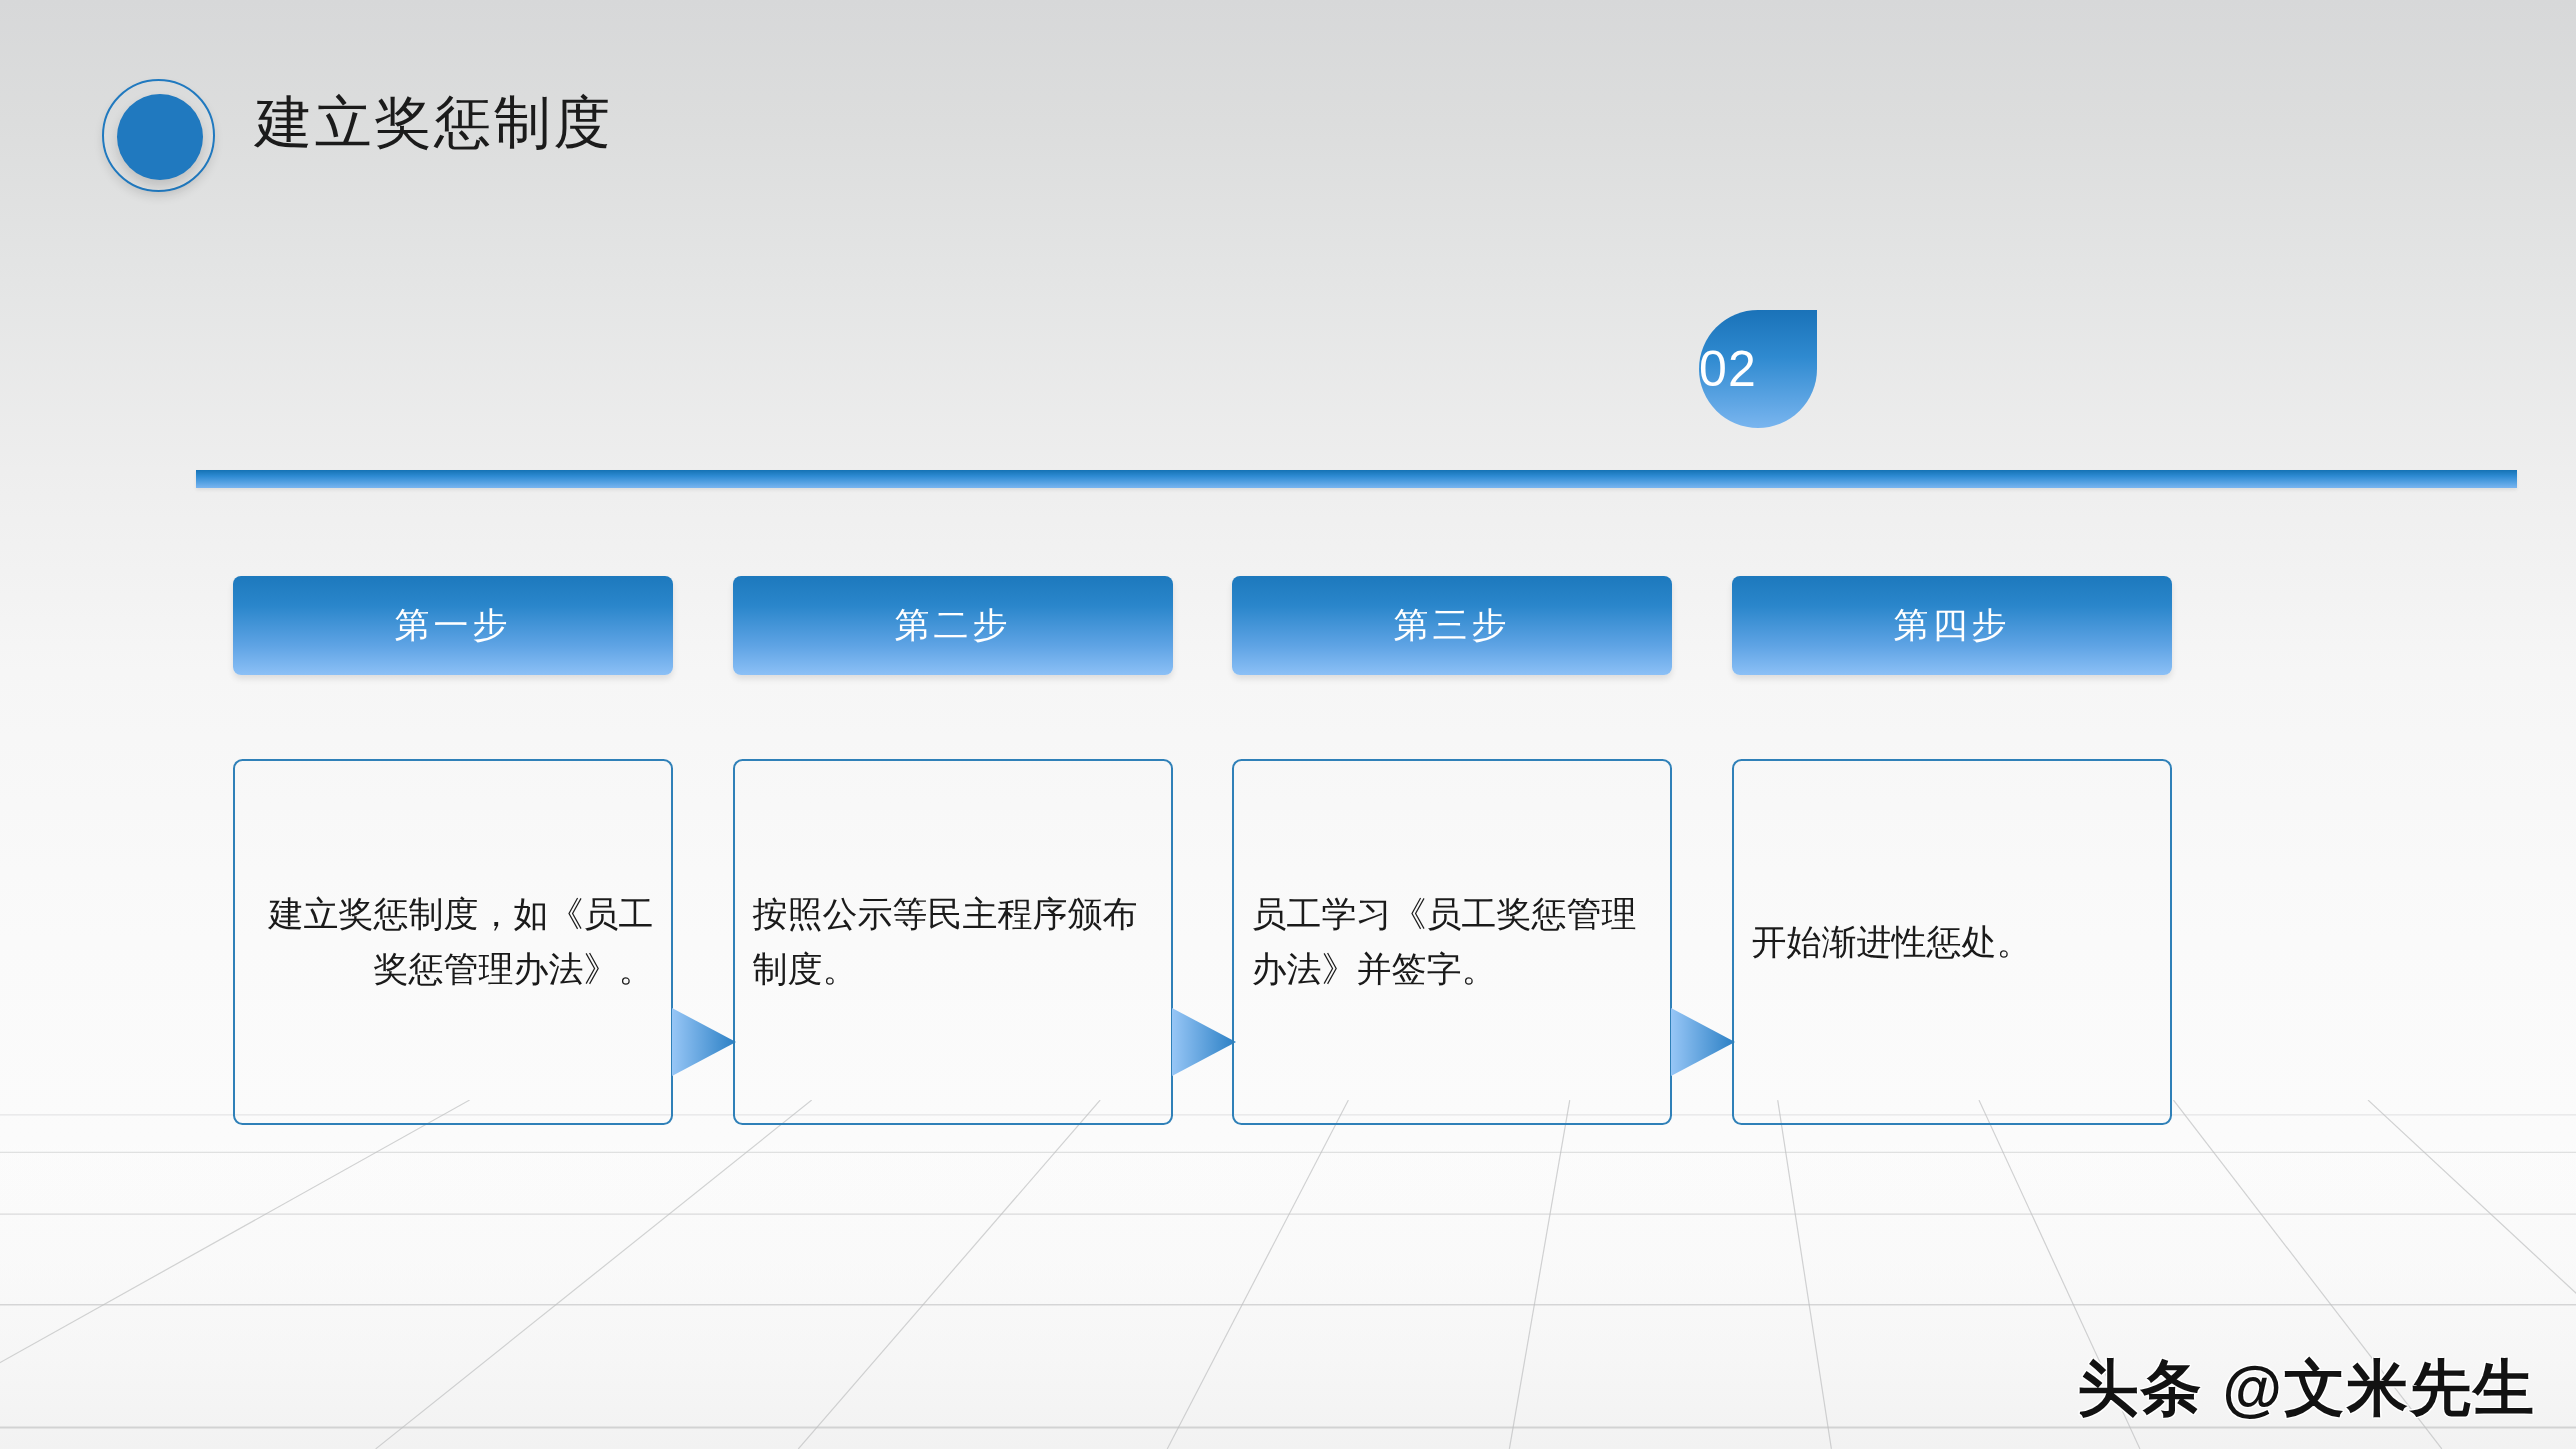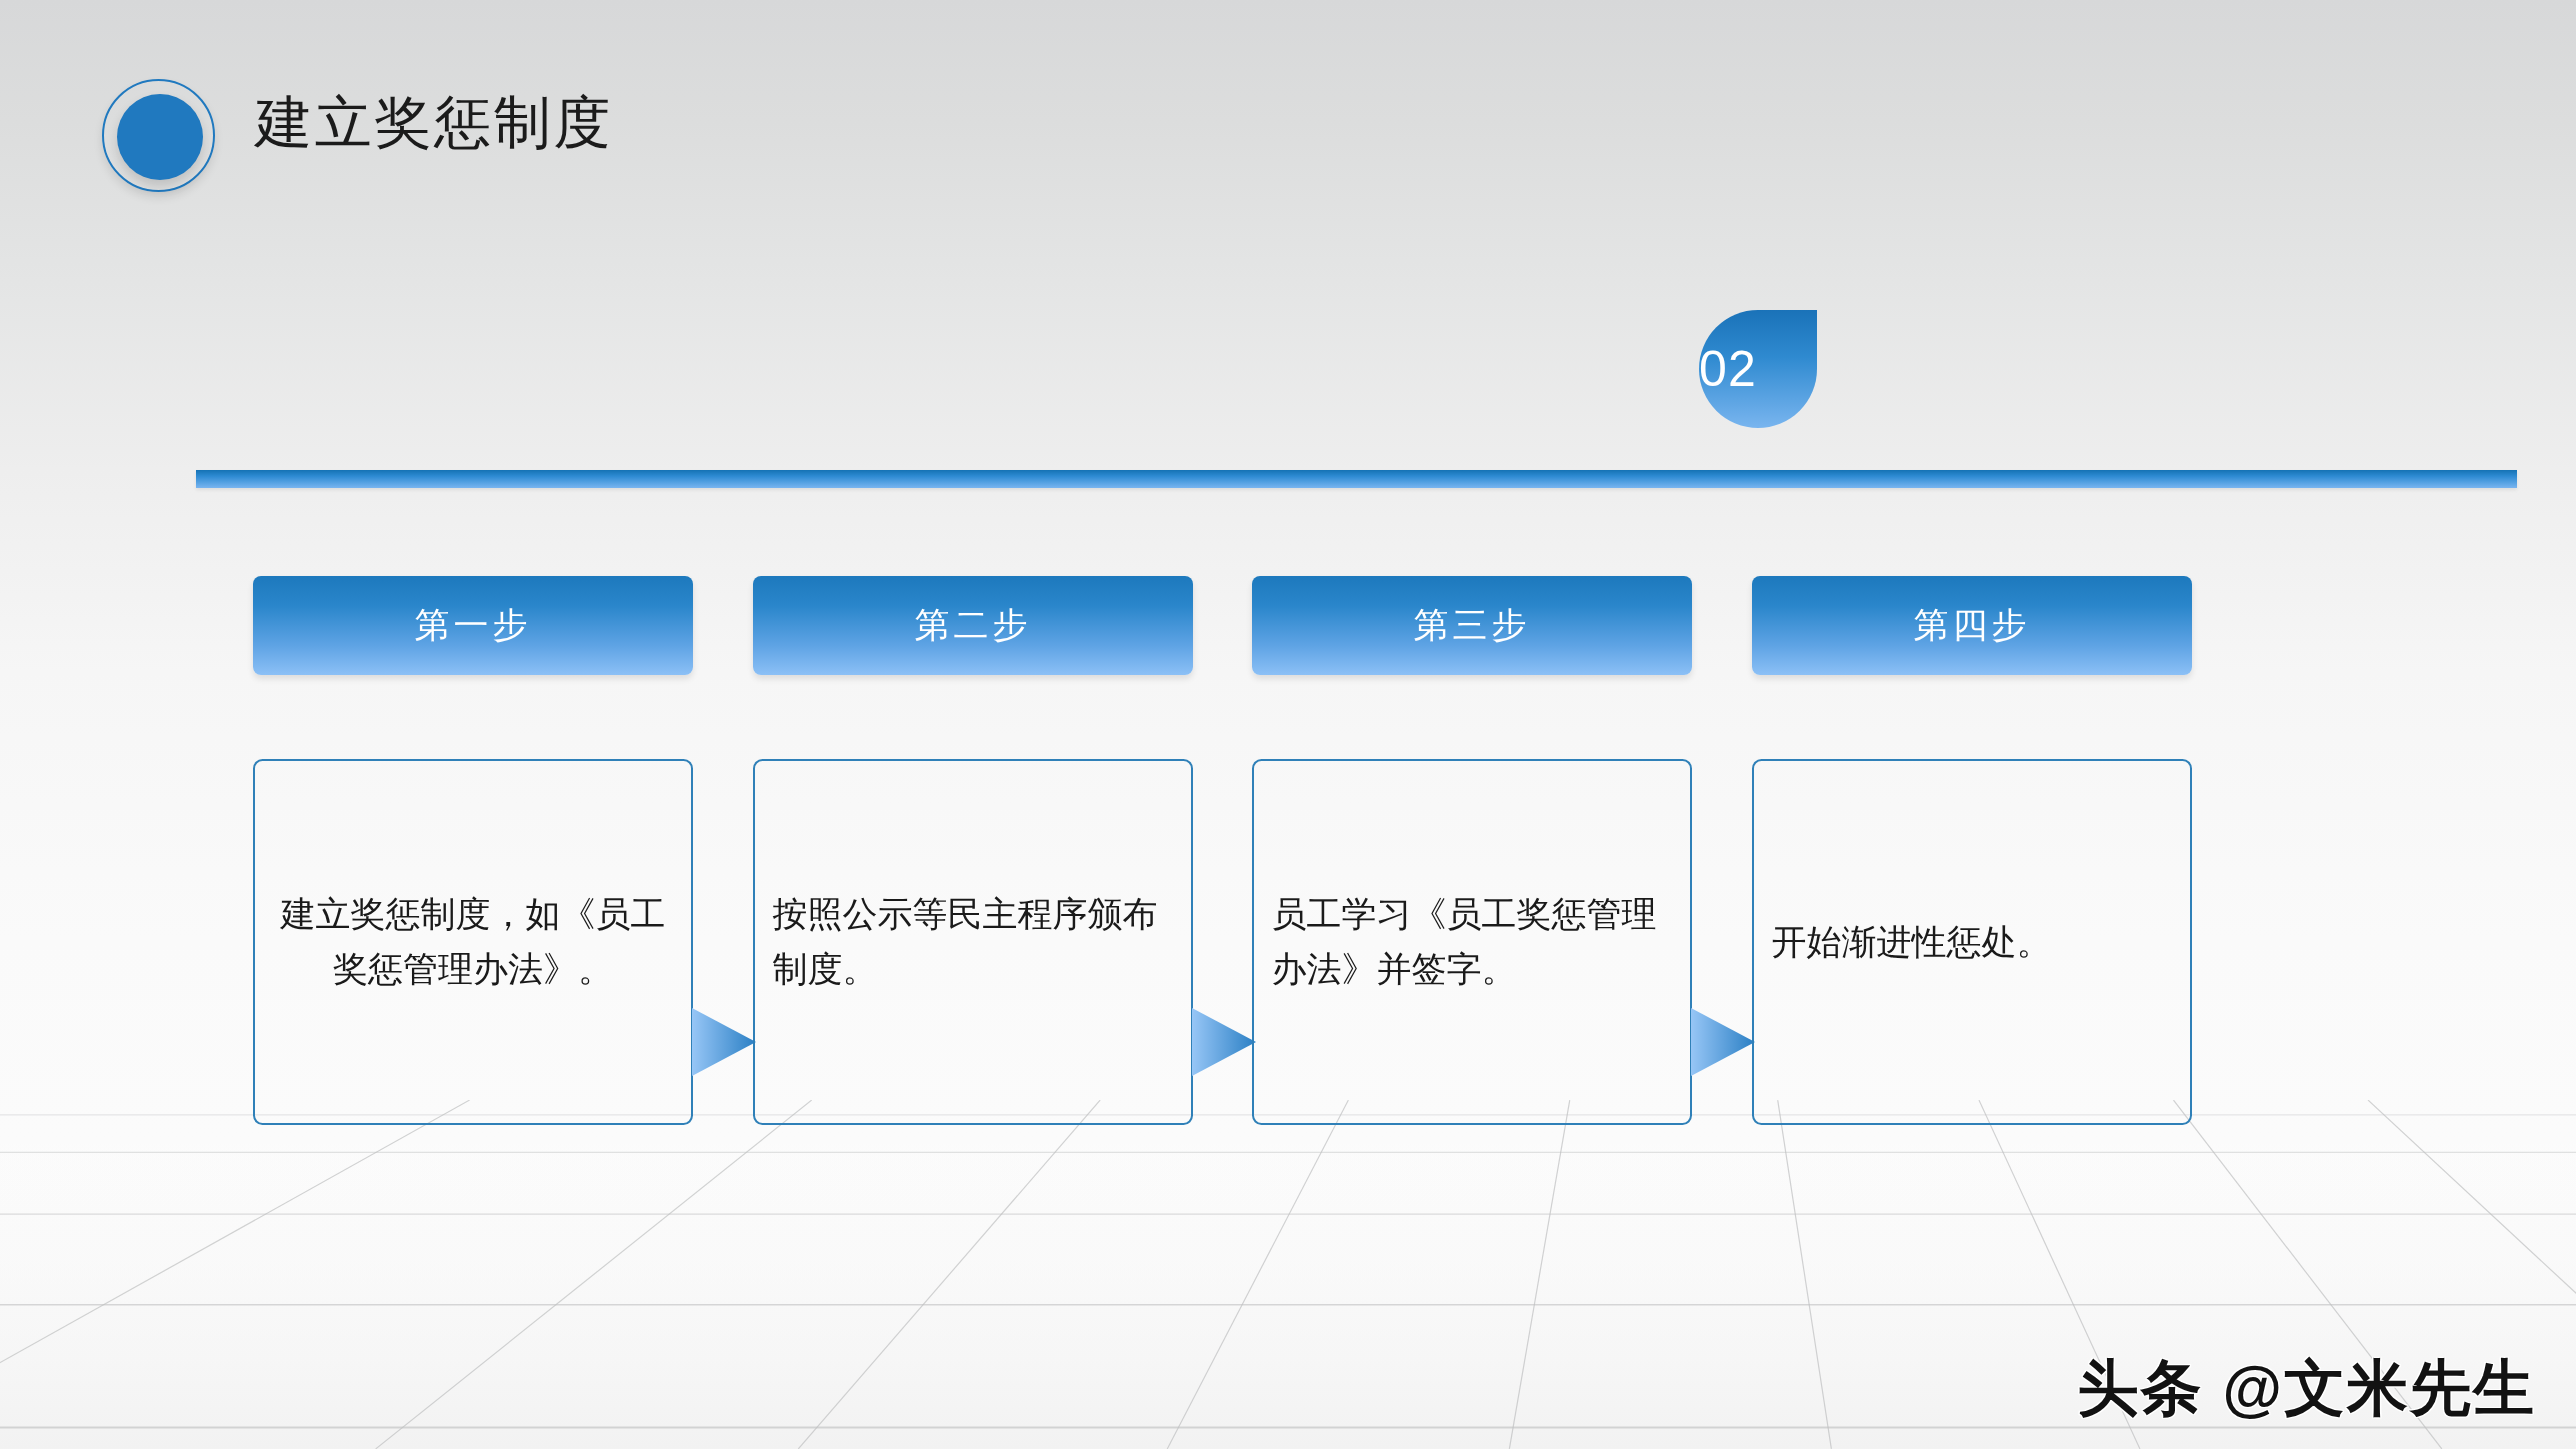--- a/index.html
+++ b/index.html
@@ -128,21 +128,20 @@
     box-shadow: 0 2px 3.4px rgba(0,0,0,0.08);
   }
 
   
   .steps {
     position: absolute;
     left: 0;
     top: 0;
     width: 2380px;
     height: 1449px;
-    margin-left: 20px;
   }
   .step {
     position: absolute;
     top: 0;
     width: 440px;
     height: 1449px;
   }
   .step-head {
     position: absolute;
     left: 0;
@@ -176,21 +175,21 @@
   }
   .step-text {
     font-size: 35px;
     line-height: 55px;
     color: #1a1a1a;
     padding: 0 17.4px;
     width: 100%;
     box-sizing: border-box;
     font-family: "Liberation Serif", "DejaVu Serif", serif;
   }
-  .step-text.center { text-align: center; }
+  .step-text.center { text-align: right; }
   .step-text.left   { text-align: left; }
 
   .step-arrow {
     position: absolute;
     top: 1008px;
     left: 439px;
     width: 64px;
     height: 68px;
   }
   .step-arrow svg { display:block; }

